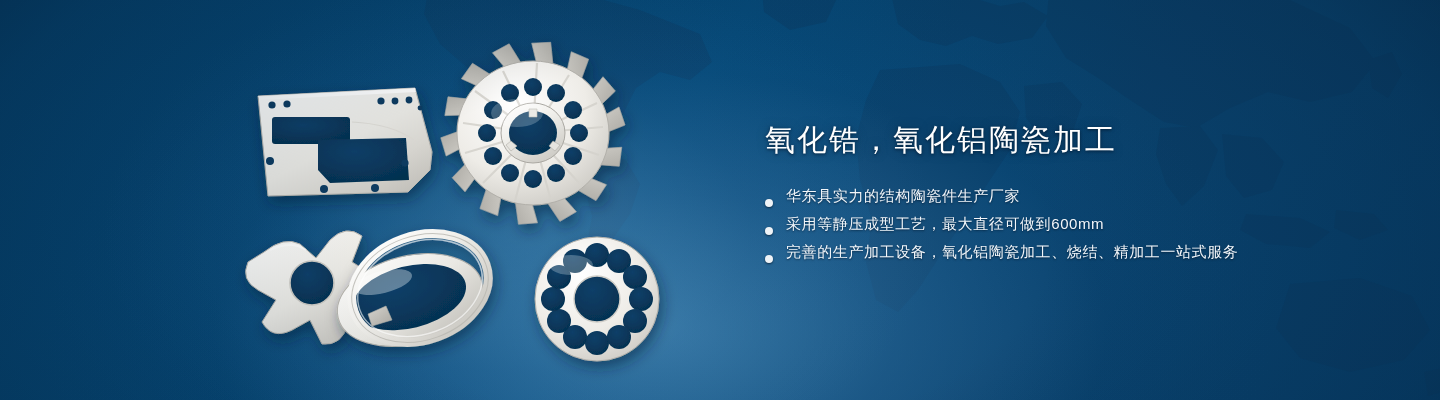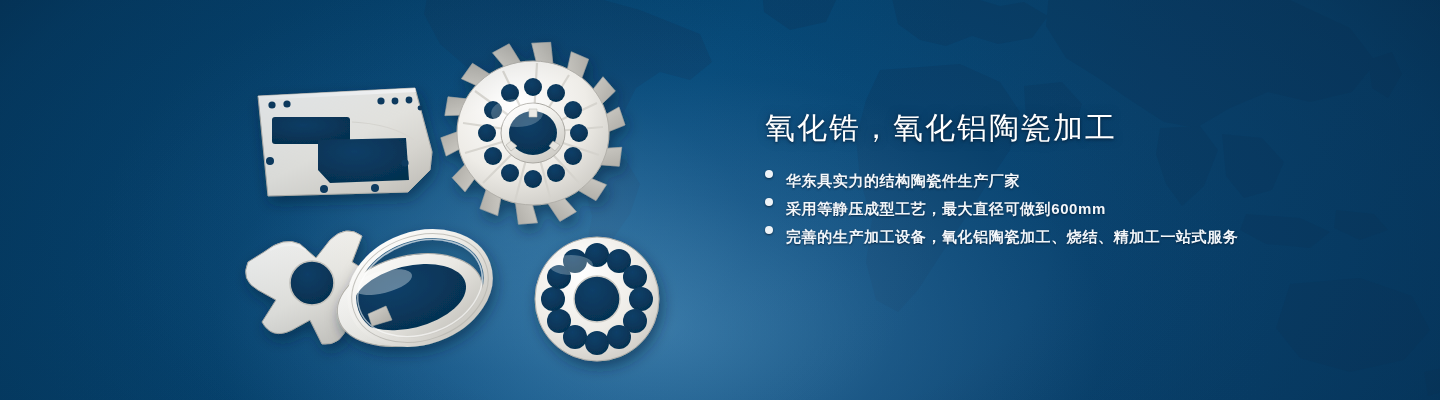--- a/index.html
+++ b/index.html
@@ -67,34 +67,33 @@
     top: 108px;
     width: 620px;
   }
   .headline {
     font-size: 30px;
     line-height: 40px;
     letter-spacing: 2px;
     color: #ffffff;
     font-weight: 400;
     text-shadow: 0 1px 3px rgba(0,20,40,0.75), 0 0 10px rgba(10,40,70,0.5);
-    margin: 0 0 22px 0;
+    margin: 12px 0 22px 0;
     white-space: nowrap;
   }
   .bullets {
     list-style: none;
     margin: 0;
     padding: 0;
   }
   .bullet {
     display: flex;
-    align-items: flex-start;
+    align-items: flex-end;
     height: 25px;
     margin-bottom: 3px;
-    font-weight: bold;
   }
   .dot {
     width: 8px;
     height: 8px;
     border-radius: 50%;
     background: #eef3f7;
     margin-right: 13px;
     flex: 0 0 auto;
     box-shadow: 0 1px 2px rgba(0,15,30,0.6);
   }

